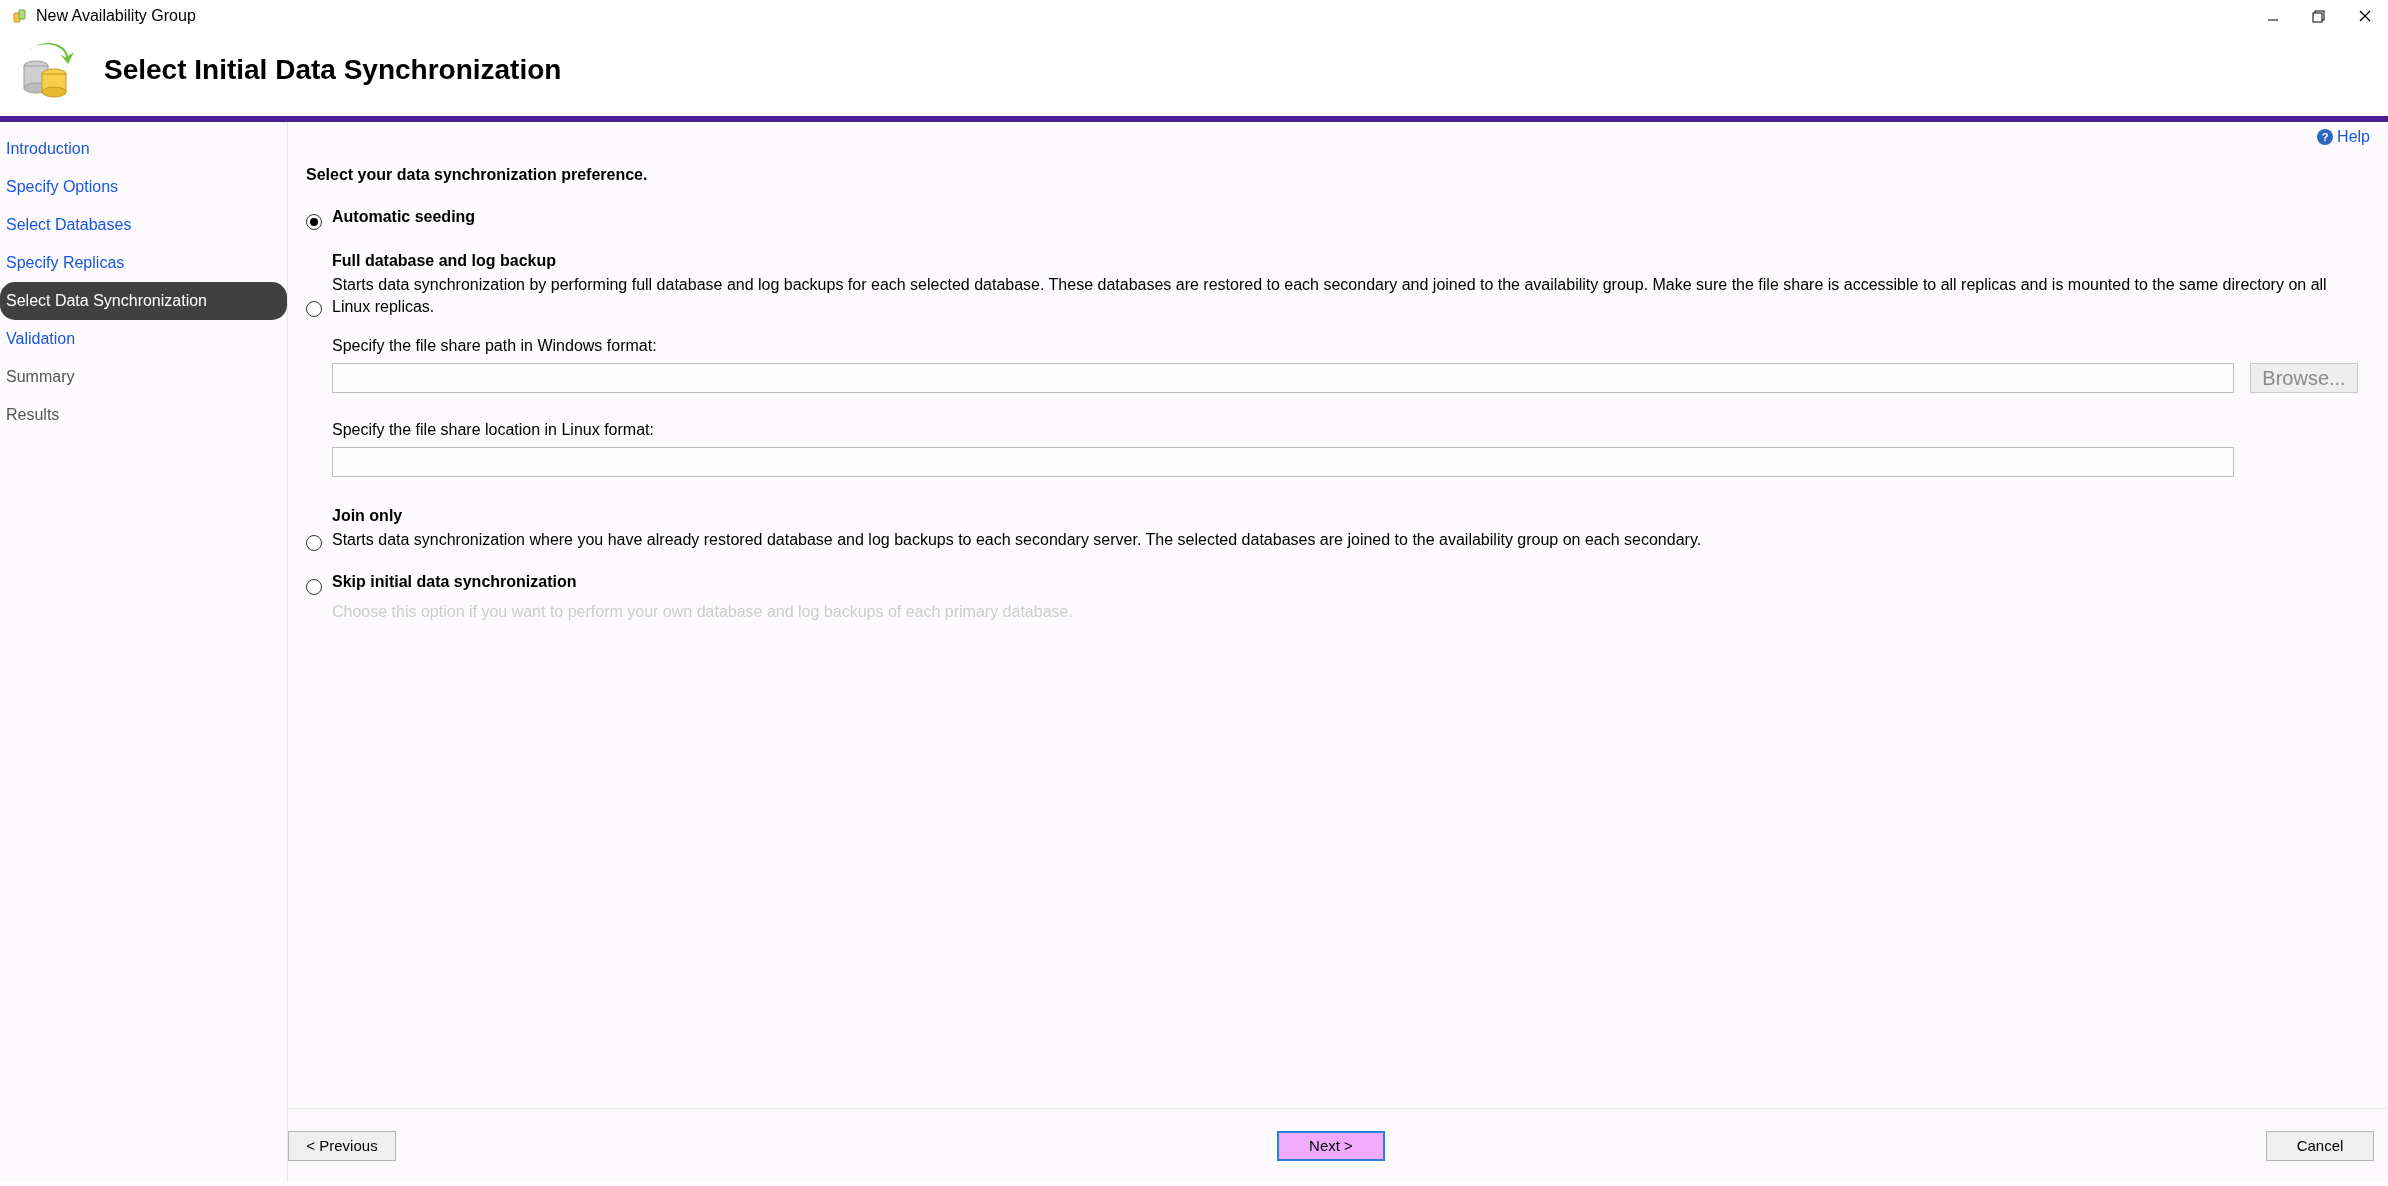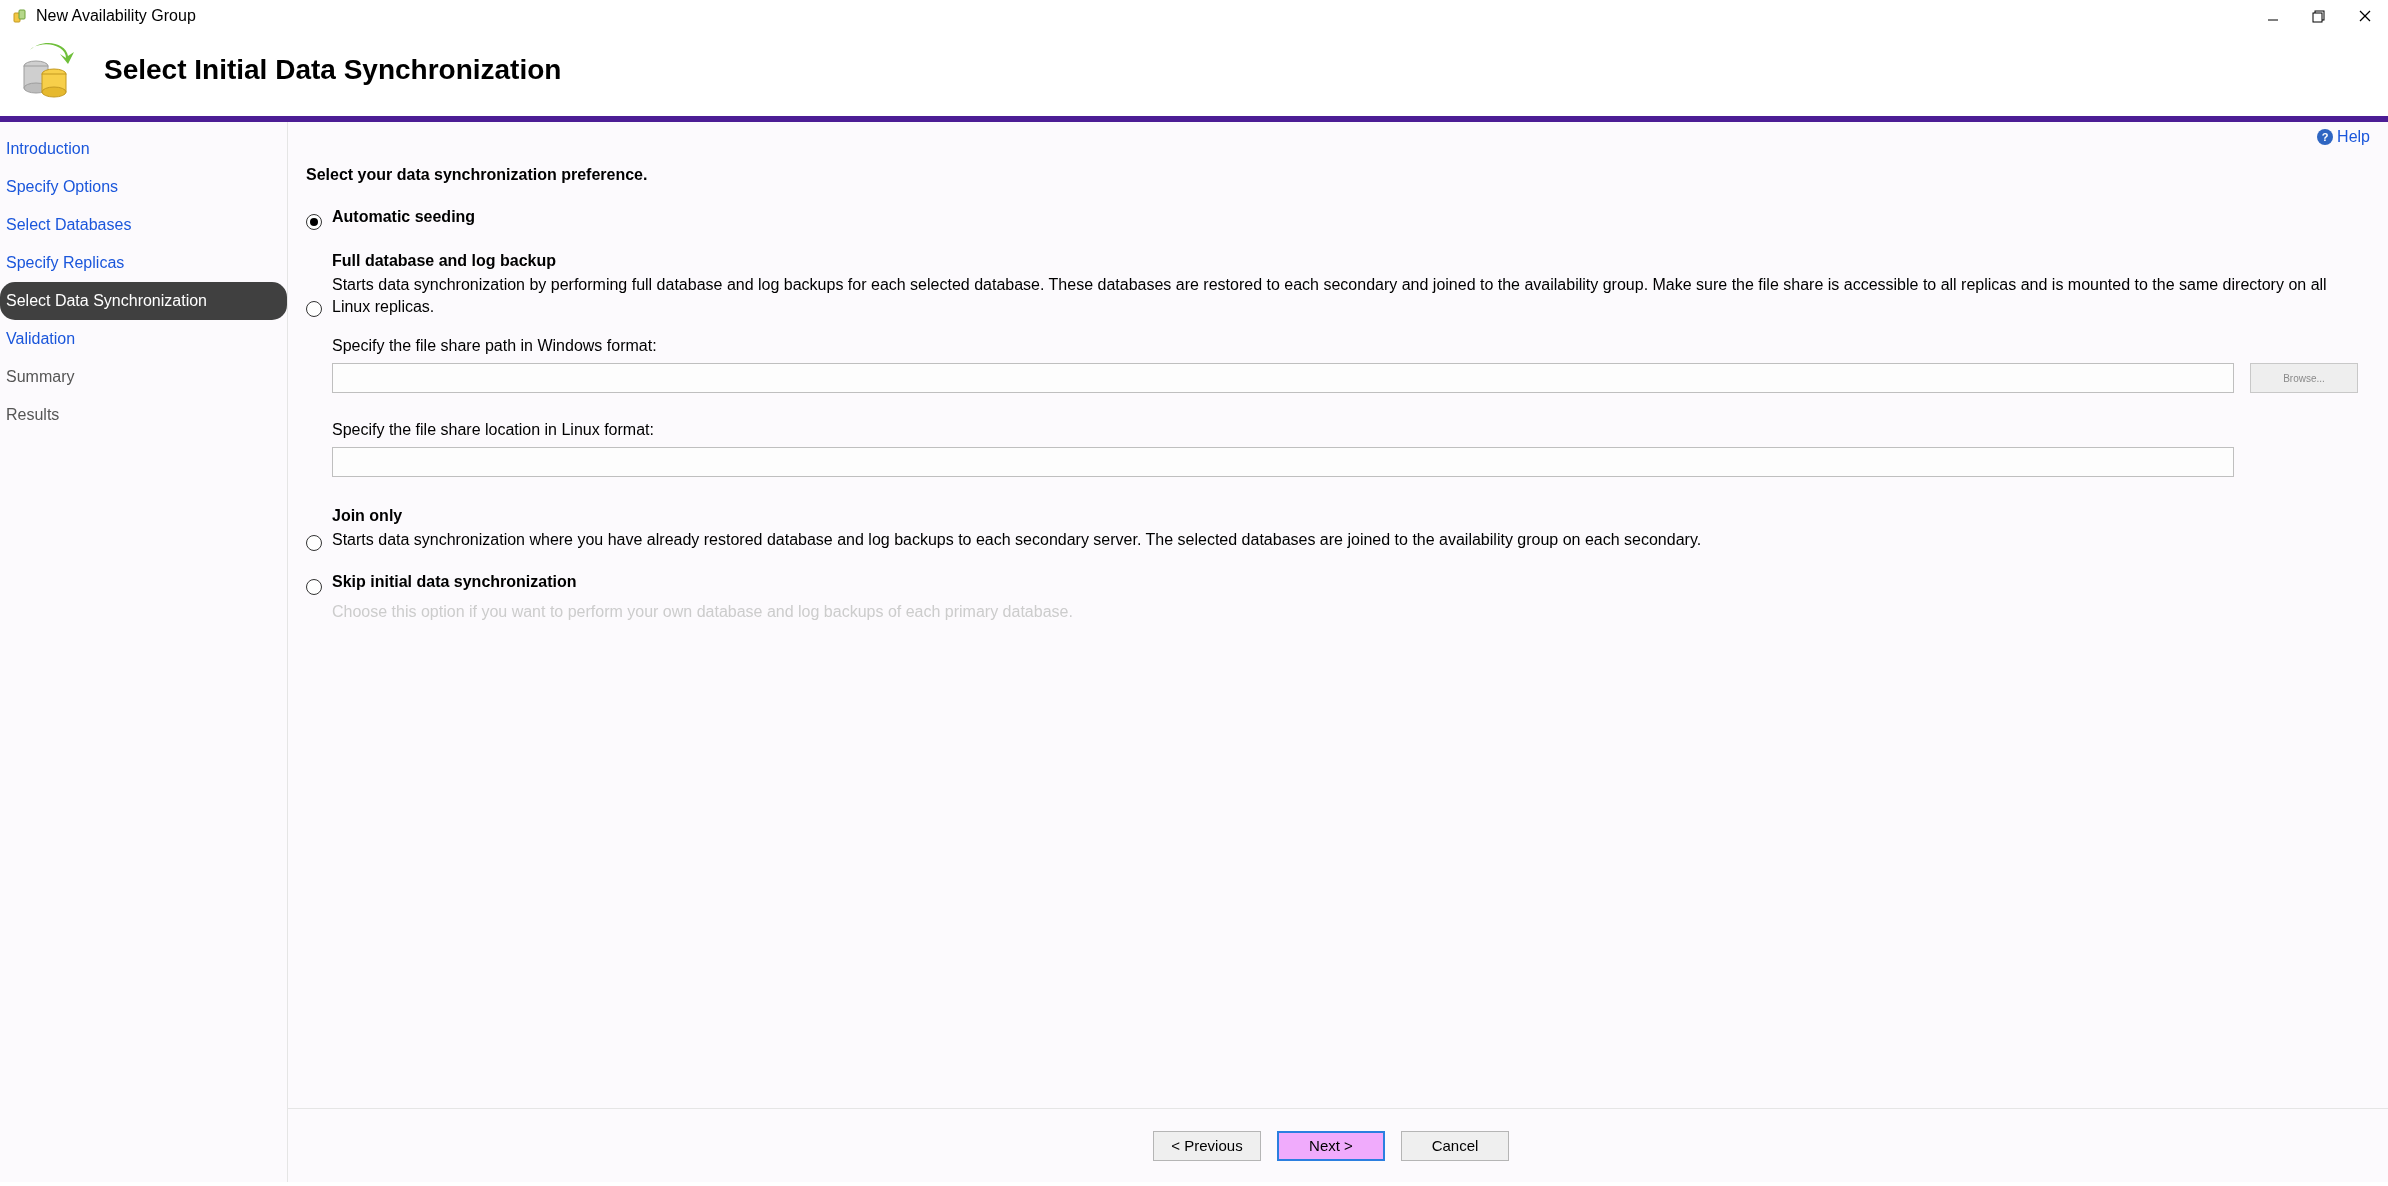--- a/index.html
+++ b/index.html
@@ -177,29 +177,29 @@
       padding: 0 6px;
       font-size: 14px;
     }
     .text-input:disabled { background: #fdfdfd; }
     .browse-btn {
       width: 108px;
       height: 30px;
       border: 1px solid #c8c8c8;
       background: #eee;
       color: #8a8a8a;
-      font-size: 10px;
+      font-size: 20px;
     }
 
     .footer {
       height: 74px;
       border-top: 1px solid #e5e5e5;
       display: flex;
       align-items: center;
-      justify-content: center;
+      justify-content: space-between;
       padding-right: 14px;
       gap: 16px;
       background: #fcfafd;
     }
     .footer-btn {
       min-width: 108px;
       height: 30px;
       border: 1px solid #b5b5b5;
       background: #efefef;
       font-size: 15px;

